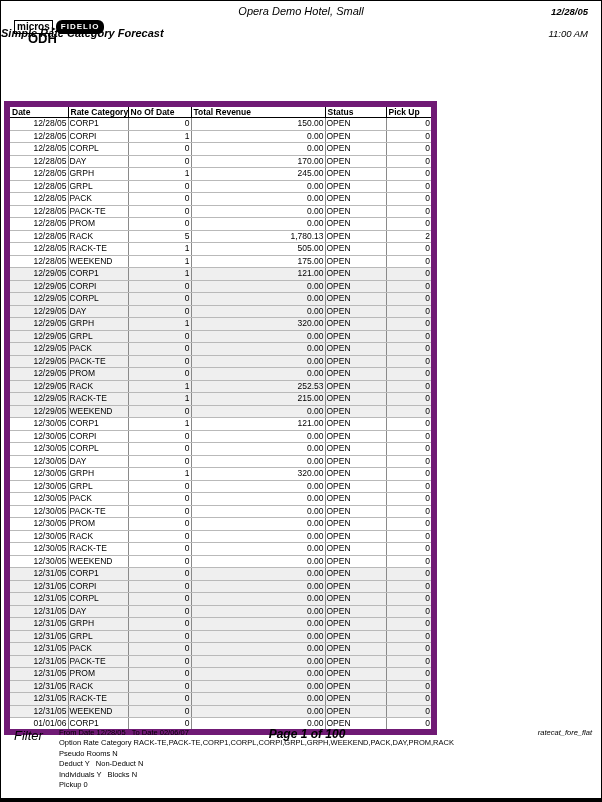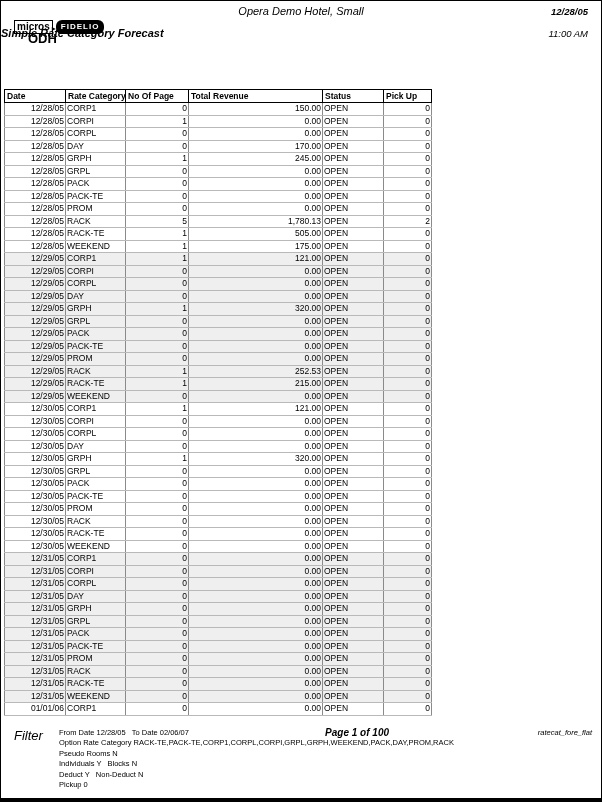--- a/index.html
+++ b/index.html
@@ -16,39 +16,39 @@
                   font-size:8px; letter-spacing:1px; line-height:14px; padding:0 5px; margin-top:3px;border-radius:6px; }
   .prop-code { position:absolute; left:27px; top:30px; font-weight:bold; font-size:13px; }
   .hotel-name { position:absolute; left:0; right:0; top:4px; text-align:center;
                 font-style:italic; font-size:11px; }
   .report-title { position:absolute; left:0; right:0; top:26px; text-align:left;
                   font-style:italic; font-weight:bold; font-size:11px; }
   .print-date { position:absolute; right:13px; top:5px; font-style:italic; font-weight:bold; font-size:9.5px; }
   .print-time { position:absolute; right:13px; top:27px; font-style:italic; font-size:9.5px; }
 
   
-  table.report { position:absolute; left:3px; top:88px; width:427px;
+  table.report { position:absolute; left:3px; top:100px; width:427px;
                  border-collapse:collapse; table-layout:fixed;
-                 font-size:8.5px; border:1px solid #701a75; }
+                 font-size:8.5px; border:6px solid #701a75; }
   table.report th { font-weight:bold; text-align:left; background:#fff;
                     border:1px solid #000; height:13px; padding:0 2px;
                     white-space:nowrap; overflow:hidden; font-size:8.5px; }
   table.report td { height:12.5px; line-height:11px; padding:0 1px;
                     border-left:1px solid #8a8a8a; border-right:1px solid #8a8a8a;
                     border-bottom:1px solid #b9b9b9; white-space:nowrap; overflow:hidden; }
   table.report tr.shaded td { background:#efefef; }
   td.al-r, th.al-r { text-align:right; }
   td.al-l, th.al-l { text-align:left; }
 
   
   .footer-filter-label { position:absolute; left:13px; top:727px; font-style:italic; font-size:13px; }
   .footer-lines { position:absolute; left:43px; top:727px; font-size:7.5px; line-height:10.4px; }
   .footer-line { white-space:pre;padding-left:15px; }
-  .page-info { position:absolute; left:240px; top:726px; width:148px; text-align:right;
-               font-style:italic; font-weight:bold; font-size:10px; }
+  .page-info { position:absolute; left:232px; top:726px; width:148px; text-align:center;
+               font-style:italic; font-weight:bold; font-size:12px; }
   .report-id { position:absolute; right:9px; top:727px; font-style:italic; font-size:7.5px;text-align:right; }
 </style>
 </head>
 <body>
 
 <div class="page">
 
   <div class="logo">
     <span class="logo-micros">micros</span>
       <span class="logo-arrow">▸</span>
@@ -66,21 +66,21 @@
         <col style="width:60px">
         <col style="width:63px">
       <col style="width:134px">
         <col style="width:61px">
         <col style="width:48px">
     </colgroup>
     <thead>
       <tr id="head-row">
           <th class="al-l">Date</th>
           <th class="al-l">Rate Category</th>
-          <th class="al-l">No Of Page</th>
+          <th class="al-l">No Of Date</th>
           <th class="al-l">Total Revenue</th>
           <th class="al-l">Status</th>
           <th class="al-l">Pick Up</th>
         </tr>
     </thead>
     <tbody id="body-rows">
         <tr>
           <td class="al-r">12/28/05</td>
           <td class="al-l">CORP1</td>
           <td class="al-r">0</td>
@@ -473,20 +473,20 @@
           <td class="al-r">0</td>
         </tr>
       </tbody>
   </table>
 
   <div class="footer-filter-label">Filter</div>
   <div class="footer-lines" id="footer-lines">
       <div class="footer-line">From Date 12/28/05   To Date 02/06/07</div>
       <div class="footer-line">Option Rate Category RACK-TE,PACK-TE,CORP1,CORPL,CORPI,GRPL,GRPH,WEEKEND,PACK,DAY,PROM,RACK</div>
       <div class="footer-line">Pseudo Rooms N</div>
+      <div class="footer-line">Deduct Y   Non-Deduct N</div>
       <div class="footer-line">Individuals Y   Blocks N</div>
-      <div class="footer-line">Deduct Y   Non-Deduct N</div>
       <div class="footer-line">Pickup 0</div>
     </div>
   <div class="page-info">Page 1 of 100</div>
   <div class="report-id">ratecat_fore_flat</div>
 
 </div>
 
 </body></html>

